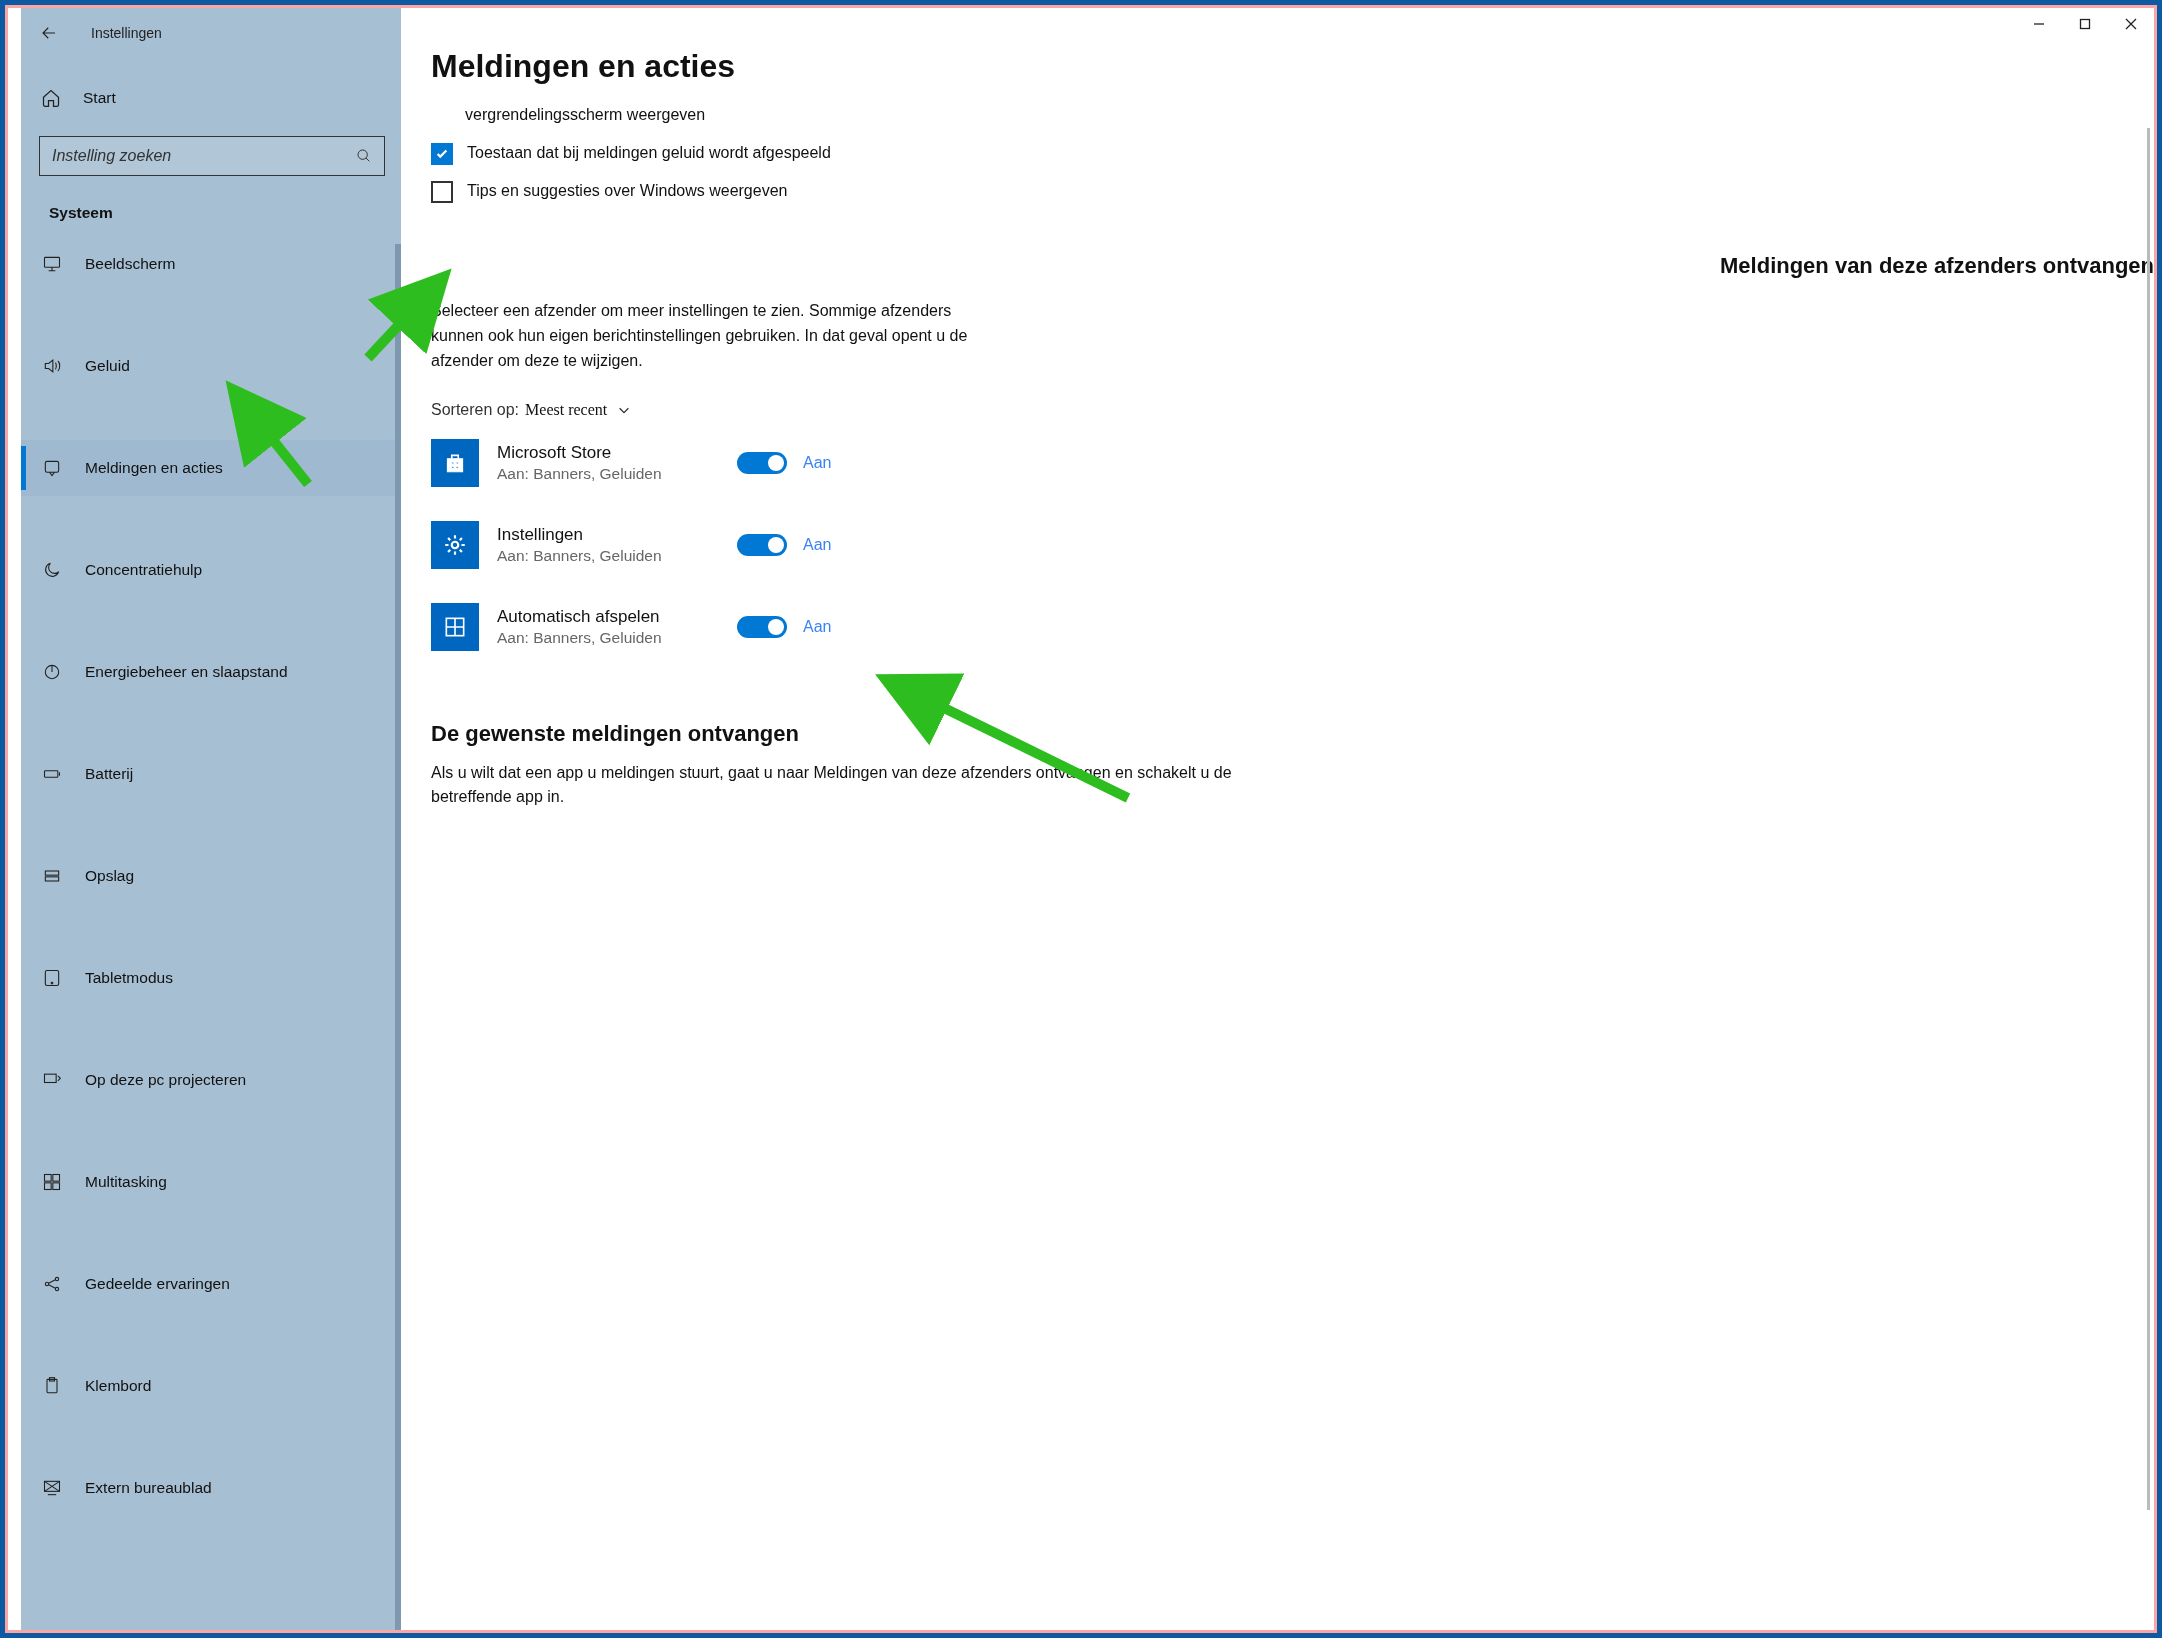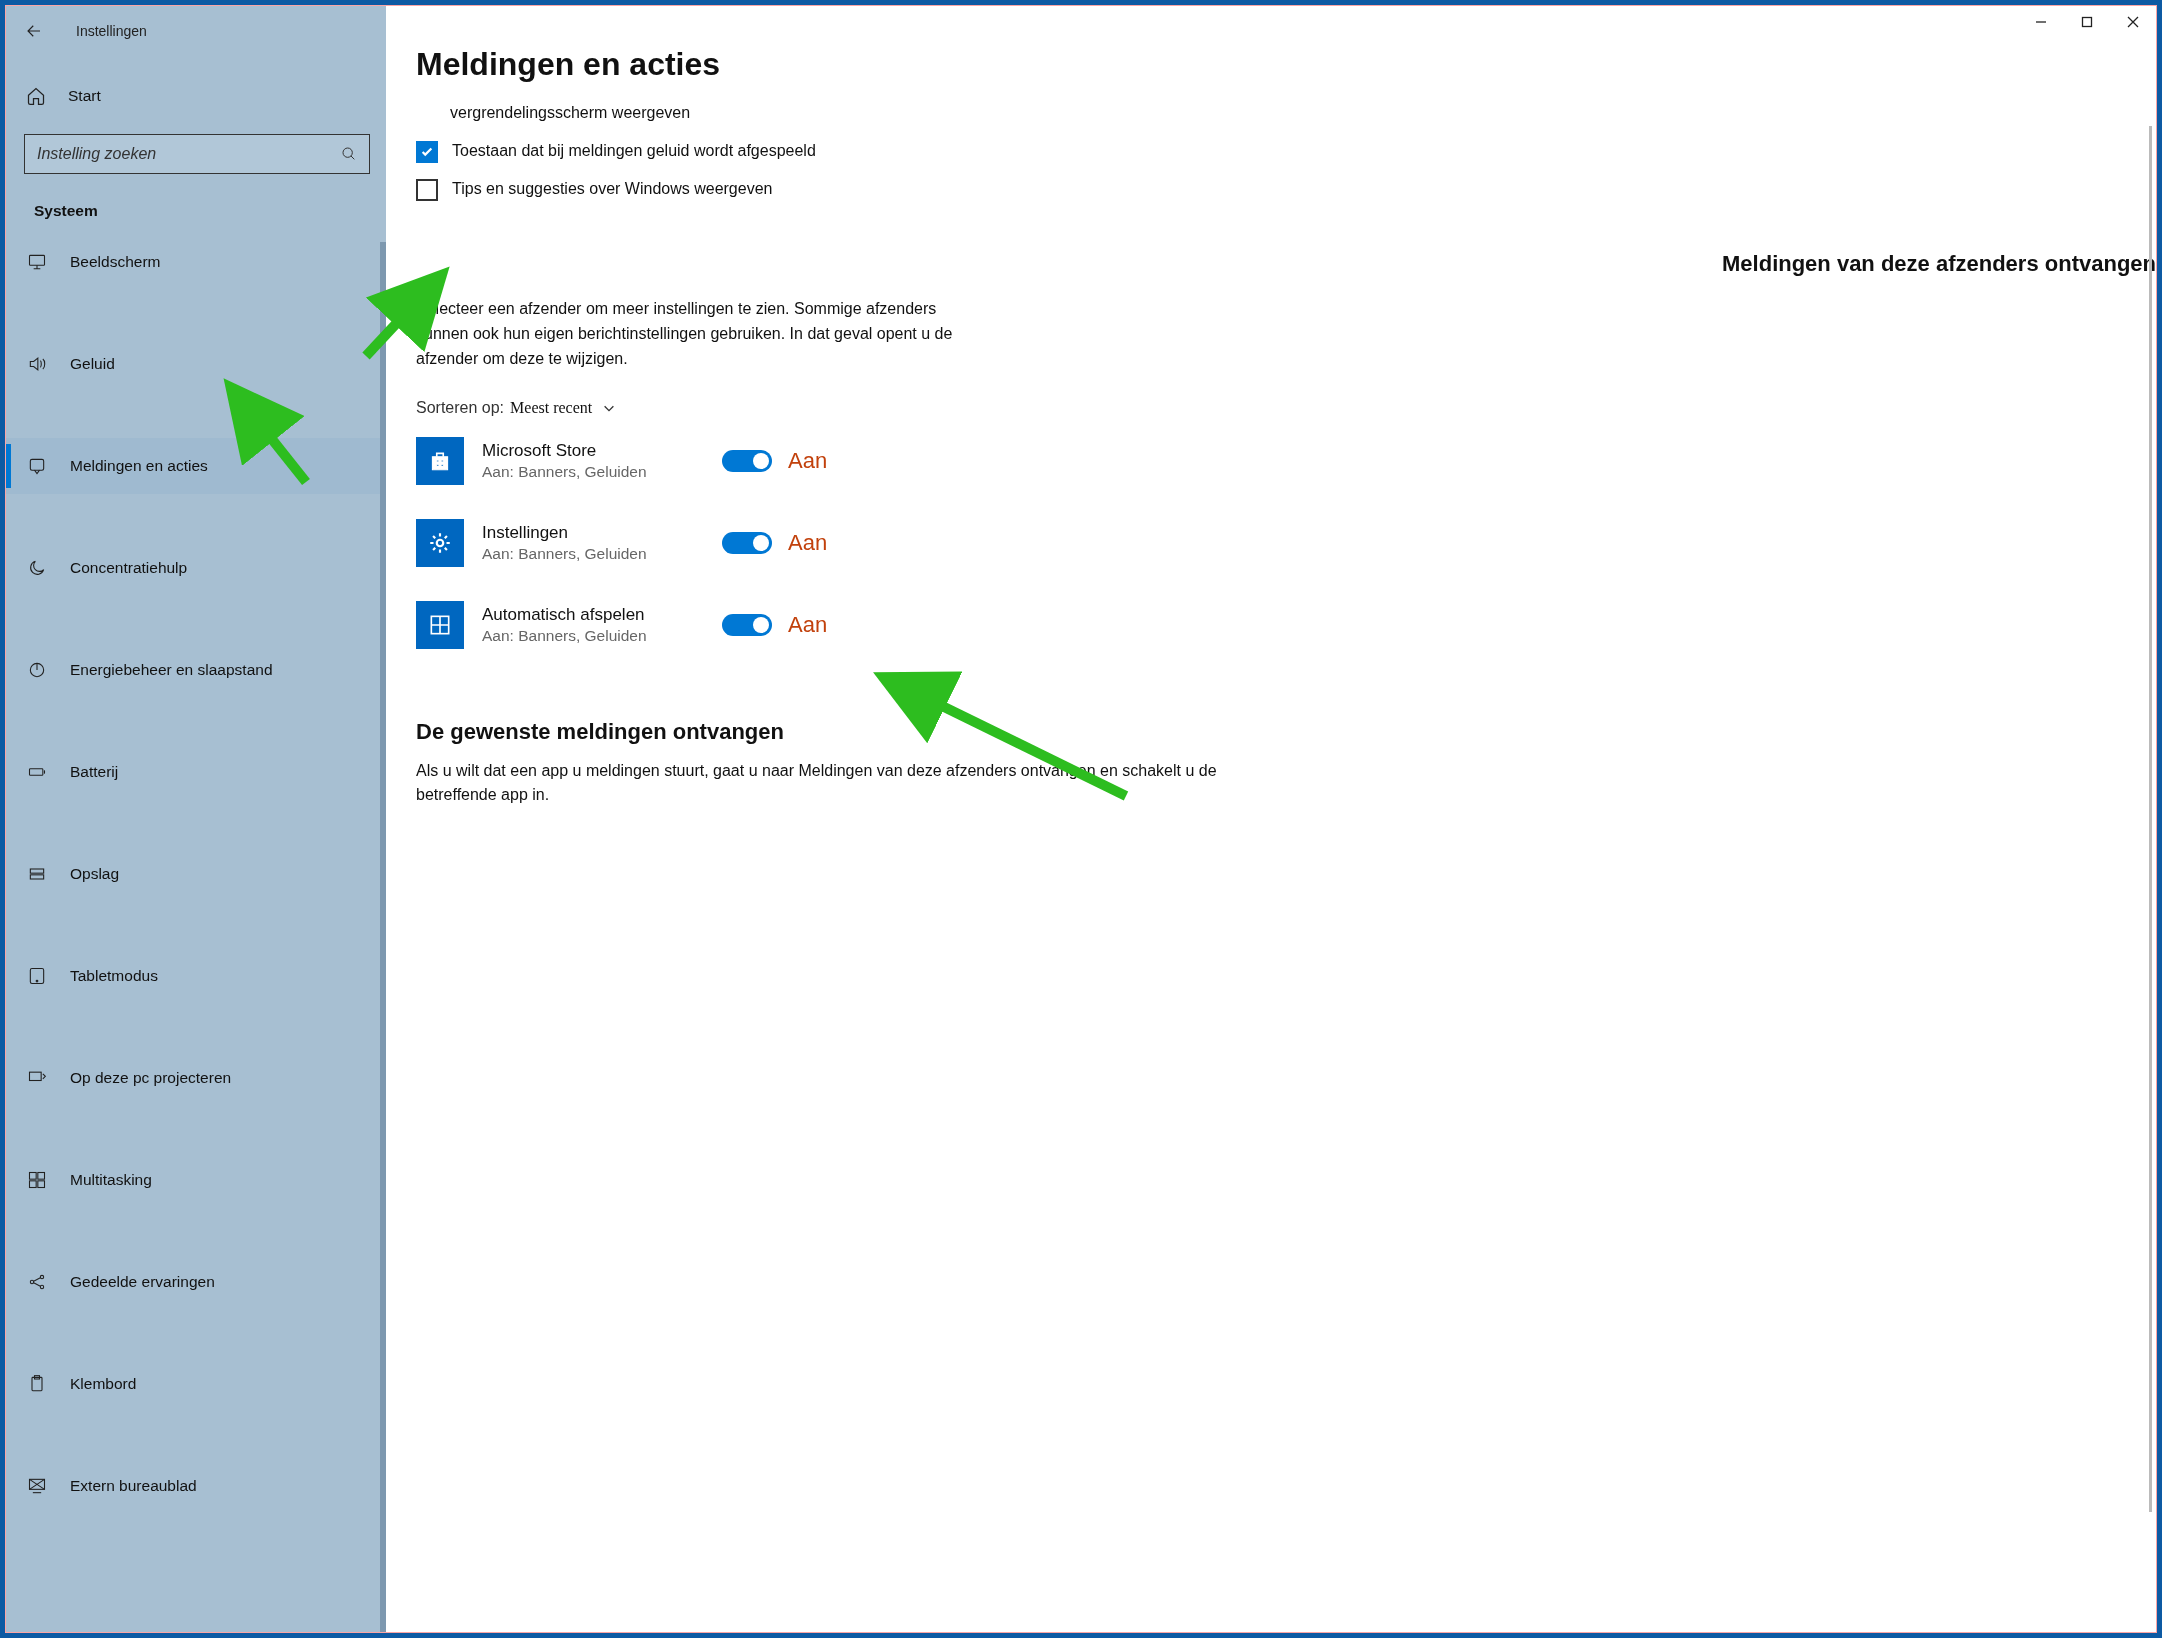--- a/index.html
+++ b/index.html
@@ -1,18 +1,18 @@
 <!DOCTYPE html>
 <html><head>
 <meta charset="utf-8">
 <style>
 * { box-sizing: border-box; margin: 0; padding: 0; font-family: "Segoe UI", sans-serif; }
 html, body { width: 100%; height: 100%; }
 body { background: #0d5aa3; padding: 5px; }
-.window { width: 100%; height: 100%; background: #fff; display: flex; position: relative; overflow: hidden; border: 1px solid #fca5a5; }
+.window { width: 100%; height: 100%; background: #fff; display: flex; position: relative; overflow: hidden; border: 3px solid #fca5a5; padding-left: 13px; }
 .sidebar { width: 380px; background: #a7bfd2; height: 100%; display: flex; flex-direction: column; position: relative; }
 .sidebar-header { display: flex; align-items: center; height: 50px; padding: 0 6px; }
 .back-btn { width: 44px; height: 44px; display:flex; align-items:center; justify-content:center; background: transparent; border:none; cursor:pointer; }
 .back-btn svg { width:18px; height:18px; stroke:#222; stroke-width:1.5; fill:none; }
 .app-title { font-size: 14px; margin-left: 20px; color: #222; }
 .home-row { display:flex; align-items:center; height:48px; padding:0 20px; margin-top:16px; cursor:pointer; }
 .home-row svg { width:20px; height:20px; stroke:#222; fill:none; stroke-width:1.5; }
 .home-row span { margin-left:22px; font-size:15.5px; color:#111; }
 .search-wrap { margin: 14px 16px 0 18px; }
 .search-box { width: 100%; height:40px; border:1px solid #333; background:#b1c7d8; display:flex; align-items:center; padding:0 12px; }
@@ -46,21 +46,21 @@
 .sort-value { color:#111; margin-left:6px;font-family:Liberation Serif, serif; }
 .sort-row svg { width:14px; height:14px; margin-left:10px; stroke:#333; stroke-width:1.5; fill:none; }
 .sender-row { display:flex; align-items:center; margin-bottom:34px; }
 .sender-icon { width:48px; height:48px; background:#0067c0; display:flex; align-items:center; justify-content:center; margin-right:18px; }
 .sender-icon svg { width:26px; height:26px; fill:#fff; stroke:#fff; }
 .sender-text { flex:0 0 240px; }
 .sender-title { font-size:17px; color:#111; }
 .sender-sub { font-size:15.5px; color:#666; margin-top:2px; }
 .toggle { width:50px; height:22px; border-radius:11px; background:#0078d4; position:relative; margin-right:16px; cursor:pointer; }
 .toggle::after { content:""; position:absolute; right:3px; top:3px; width:16px; height:16px; background:#fff; border-radius:50%; }
-.toggle-state { font-size:22px; color:#c2410c; }
+.toggle-state { font-size:16px; color:#3b82f6; }
 .section-h2 { font-size:22px; font-weight:600; color:#111; margin:70px 0 14px 0; }
 .footer-p { font-size:16px; color:#111; line-height:1.5; max-width:870px; }
 .main-scroll { position:absolute; right:4px; top:120px; bottom:120px; width:3px; background:#bbb; }
 .arrow { position:absolute; pointer-events:none; }
 .arrow svg { overflow:visible; }
 </style>
 </head>
 <body>
 
 <div class="window">

